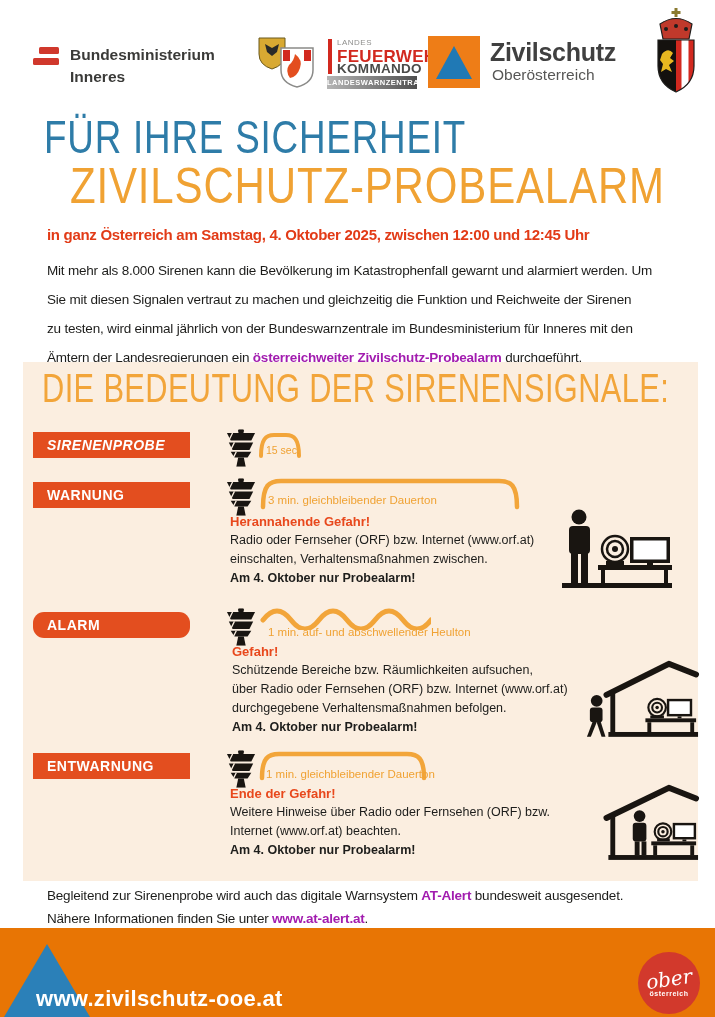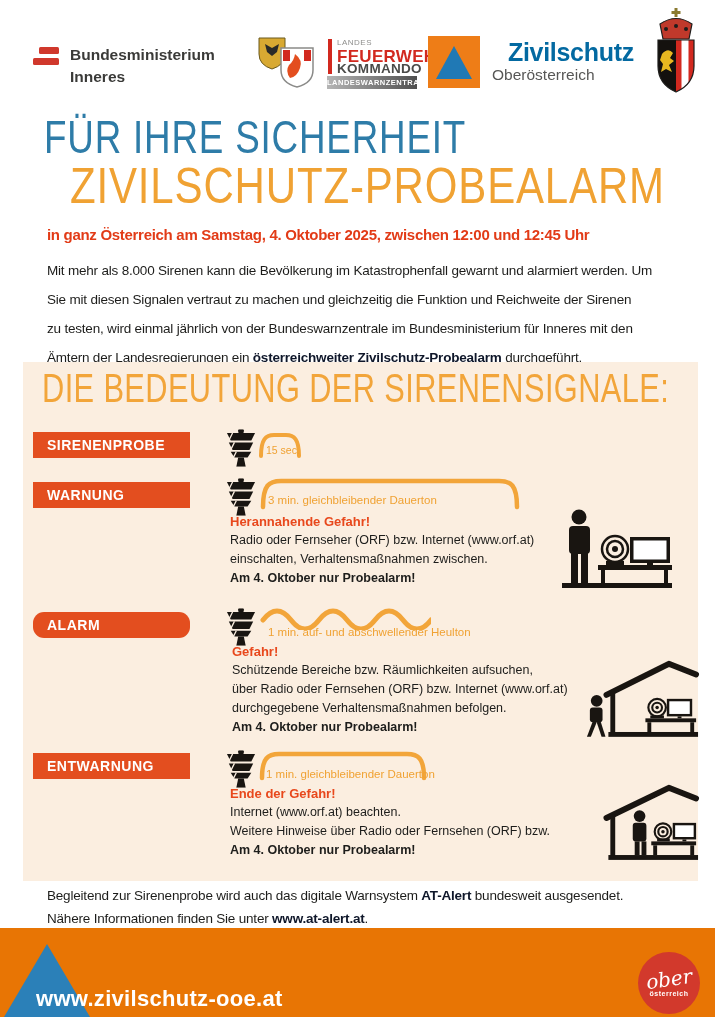--- a/index.html
+++ b/index.html
@@ -14,38 +14,38 @@
   #hdr-fw{left:257px;top:36px;width:160px;height:54px;}
   #fw-crest{position:absolute;left:0;top:0;width:62px;height:52px;}
   #fw-bar{position:absolute;left:71px;top:3px;width:4px;height:35px;background:#d2291f;}
   #fw-landes{position:absolute;left:80px;top:2px;font-size:8px;color:#8f8f8d;letter-spacing:.5px;}
   #fw-feuerwehr{position:absolute;left:80px;top:11px;font-size:17px;font-weight:bold;color:#d2291f;letter-spacing:.3px;}
   #fw-kommando{position:absolute;left:80px;top:25px;font-size:13.5px;font-weight:bold;color:#4b4b49;letter-spacing:.3px;}
   #fw-banner{position:absolute;left:70px;top:40px;width:90px;height:13px;background:linear-gradient(90deg,#b5b5b5,#4f4f4f);
              color:#fff;font-size:7.5px;font-weight:bold;text-align:center;line-height:13px;letter-spacing:.5px;}
   #hdr-zs{left:428px;top:36px;width:180px;height:54px;}
   #zs-square{position:absolute;left:0;top:0;width:52px;height:52px;}
-  #zs-title{position:absolute;left:80px;top:2px;font-size:25px;font-weight:bold;color:#0369a1;letter-spacing:-.3px;}
+  #zs-title{position:absolute;left:62px;top:2px;font-size:25px;font-weight:bold;color:#404040;letter-spacing:-.3px;}
   #zs-sub{position:absolute;left:64px;top:30px;font-size:15.5px;color:#575756;}
   #hdr-arms{left:652px;top:8px;width:48px;height:90px;}
 
   
   #title1{left:44px;top:110px;font-size:46px;color:#2e7ca8;letter-spacing:1px;transform:scaleX(.8);}
   #title2{left:70px;top:157px;font-size:50px;color:#f0a233;letter-spacing:1px;transform:scaleX(.84);}
   #subtitle{left:47px;top:226px;font-size:15px;font-weight:bold;color:#e23b17;letter-spacing:-.3px;white-space:nowrap;}
   #intro{left:47px;top:256px;font-size:13.5px;letter-spacing:-.2px;line-height:29px;color:#1d1d1b;white-space:nowrap;}
-  .hl{color:#0f172a;font-weight:bold;}
+  .hl{color:#a21caf;font-weight:bold;}
 
   
   #cream{left:23px;top:362px;width:675px;height:519px;background:#fbeee0;}
   #section-title{left:42px;top:366px;font-size:40px;color:#f2a53a;letter-spacing:.5px;transform:scaleX(.77);}
 
   .badge{left:33px;width:143px;height:26px;background:#e34e1f;color:#ffffff;font-size:14px;font-weight:bold;
          letter-spacing:.5px;line-height:26px;padding-left:14px;}
-  #badge-0{top:432px;} #badge-1{top:482px;} #badge-2{top:612px;border-radius:11px;} #badge-3{top:753px;}
+  #badge-0{top:432px;font-style:italic;} #badge-1{top:482px;} #badge-2{top:612px;border-radius:11px;} #badge-3{top:753px;}
 
   .siren{left:226px;width:30px;height:38px;}
   #siren-0{top:429px;} #siren-1{top:478px;} #siren-2{top:608px;} #siren-3{top:750px;}
 
   #bracket-0{left:257px;top:431px;width:46px;height:28px;}
   #bracket-1{left:259px;top:477px;width:262px;height:34px;}
   #wave-2{left:260px;top:606px;width:171px;height:24px;}
   #bracket-3{left:259px;top:751px;width:168px;height:30px;}
   .siglabel{color:#f0a233;white-space:nowrap;}
   #label-0{left:266px;top:444px;font-size:10.5px;}
@@ -245,22 +245,22 @@
   <div id="badge-3" class="abs badge">ENTWARNUNG</div>
   <svg id="siren-3" class="abs siren" viewBox="0 0 32 40">
       <use href="#sym-siren"></use>
     </svg>
   <svg id="bracket-3" class="abs" viewBox="0 0 168 30">
     <path d="M3,27 C3,7 9,3 20,3 L148,3 C159,3 165,7 165,27" fill="none" stroke="#f2a53a" stroke-width="4.5" stroke-linecap="round"></path>
   </svg>
   <div id="label-3" class="abs siglabel">1 min. gleichbleibender Dauerton</div>
   <div id="desc-3" class="abs desc">
     <div class="head">Ende der Gefahr!</div>
+    <div>Weitere Hinweise über Radio oder Fernsehen (ORF) bzw.</div>
     <div>Internet (www.orf.at) beachten.</div>
-    <div>Weitere Hinweise über Radio oder Fernsehen (ORF) bzw.</div>
     <div class="note">Am 4. Oktober nur Probealarm!</div>
   </div>
   <svg id="scene-3" class="abs" viewBox="0 0 118 88">
     <g fill="#191511">
       <path d="M22,44 L86,13 L114,24" fill="none" stroke="#191511" stroke-width="6" stroke-linecap="round" stroke-linejoin="round"></path>
       <rect x="26" y="40" width="5" height="44"></rect>
       <rect x="24" y="82" width="92" height="5"></rect>
       <circle cx="56" cy="42" r="6"></circle>
       <rect x="49" y="49" width="14" height="19" rx="3"></rect>
       <rect x="51" y="68" width="5" height="14"></rect>

